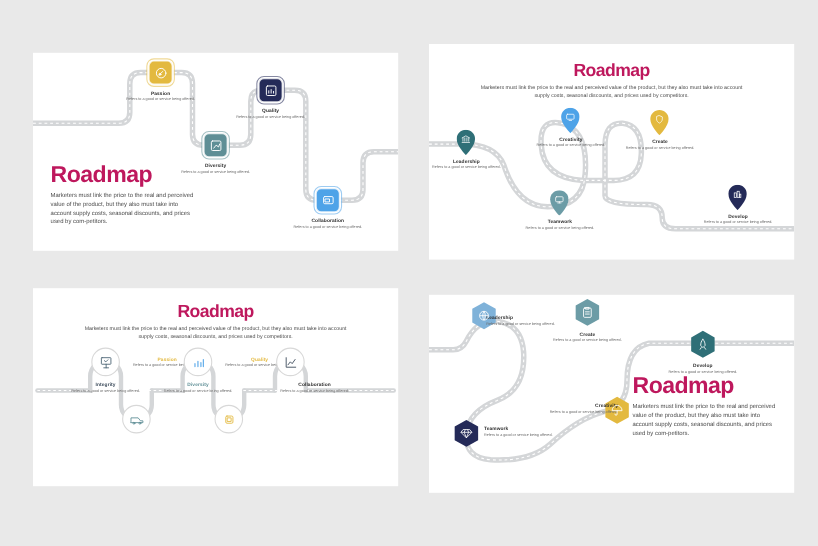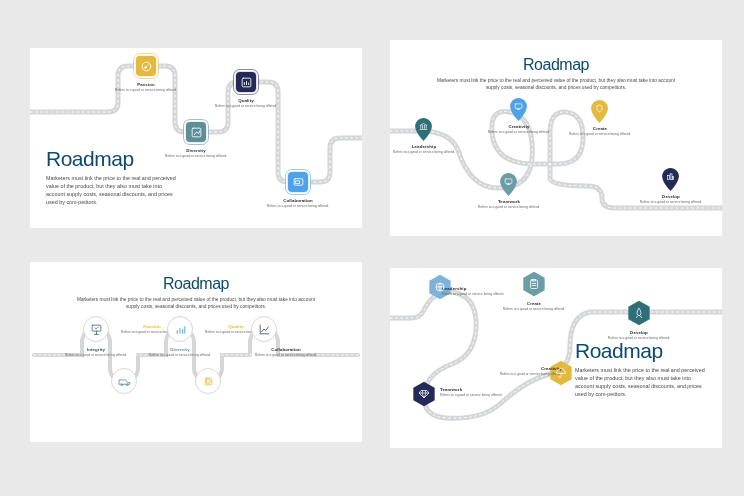--- a/index.html
+++ b/index.html
@@ -20,22 +20,22 @@
     overflow: hidden;
   }
   #slide1 { left: 30px;  top: 48px;  width: 332px; height: 180px; }
   #slide2 { left: 390px; top: 40px;  width: 332px; height: 196px; }
   #slide3 { left: 30px;  top: 262px; width: 332px; height: 180px; }
   #slide4 { left: 390px; top: 268px; width: 332px; height: 180px; }
 
   .road-svg { position: absolute; left:0; top:0; width:100%; height:100%; }
 
   .title {
-    font-weight: 400;
-    color: #0c4a6e;
+    font-weight: 700;
+    color: #be185d;
     letter-spacing: -0.5px;
     line-height: 1;
   }
   .subtitle {
     color: #4a4a4a;
     line-height: 1.35;
   }
 
   
   .textblock { position: absolute; }

